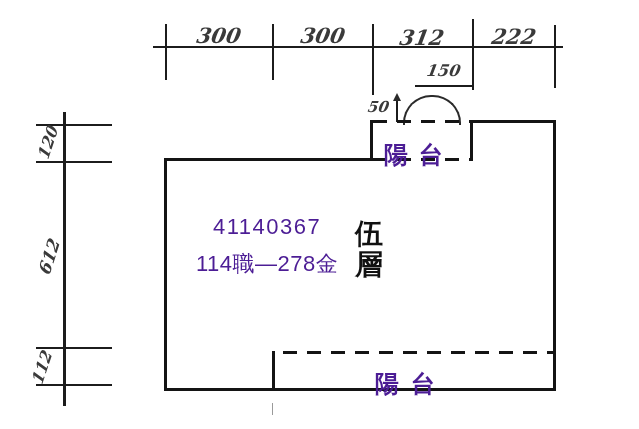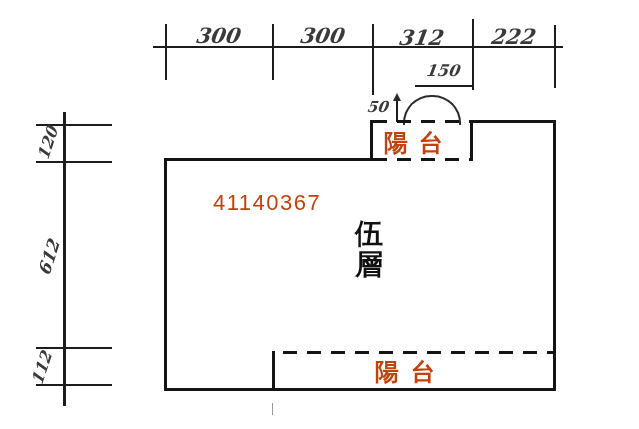--- a/index.html
+++ b/index.html
@@ -16,22 +16,23 @@
     background:repeating-linear-gradient(90deg,#141414 0 14px,transparent 14px 24px);}
   
   .dimnum{
     position:absolute;font-family:"DejaVu Serif",serif;font-style:italic;
     color:#3a3a3a;font-weight:600;transform:skewX(-10deg);
     white-space:nowrap;line-height:1;
   }
   .rot{transform:rotate(-72deg) skewX(-8deg);transform-origin:center center;}
   
   .label{
-    position:absolute;color:#c2410c;white-space:nowrap;line-height:1.15;
+    position:absolute;color:#4c1d95;white-space:nowrap;line-height:1.15;
     font-family:"Liberation Sans",sans-serif;
+    margin-top:12px;
   }
   .arc{
     position:absolute;left:403px;top:95px;width:54px;height:28px;
     border:2px solid #2a2a2a;border-bottom:none;
     border-radius:28px 28px 0 0;
   }
   .arrow-up{
     position:absolute;left:393px;top:93px;width:0;height:0;
     border-left:4px solid transparent;border-right:4px solid transparent;
     border-bottom:8px solid #2a2a2a;
@@ -82,21 +83,22 @@
   <div class="wall-v" style="left:470px;top:120px;height:41px"></div>
   <div class="dash-h" style="left:373px;top:120px;width:97px"></div>
   <div class="dash-h" style="left:373px;top:158px;width:97px"></div>
   <div class="label" style="left:384px;top:129px;font-size:24px;letter-spacing:11px;font-weight:bold">陽台</div>
 
   <div class="dash-h" style="left:283px;top:351px;width:270px"></div>
   <div class="wall-v" style="left:272px;top:351px;height:40px"></div>
   <div class="label" style="left:375px;top:358px;font-size:24px;letter-spacing:12px;font-weight:bold">陽台</div>
   <div class="tick-faint" style="left:272px;top:403px;height:12px"></div>
 
-  <div class="label" style="left:213px;top:190px;font-size:22px;letter-spacing:1.5px">41140367</div>
+  <div class="label" style="left:213px;top:202px;font-size:22px;letter-spacing:1.5px">41140367</div>
+  <div class="label" style="left:196px;top:239px;font-size:22px;letter-spacing:0.5px">114職—278金</div>
 
   <div style="position:absolute;left:351px;top:219px;width:36px;text-align:center;
               font-family:'DejaVu Serif',serif;font-weight:bold;color:#111;">
     <div style="font-size:28px;line-height:1.1">伍</div>
     <div style="font-size:28px;line-height:1.1">層</div>
   </div>
 
 
 </div>
 

